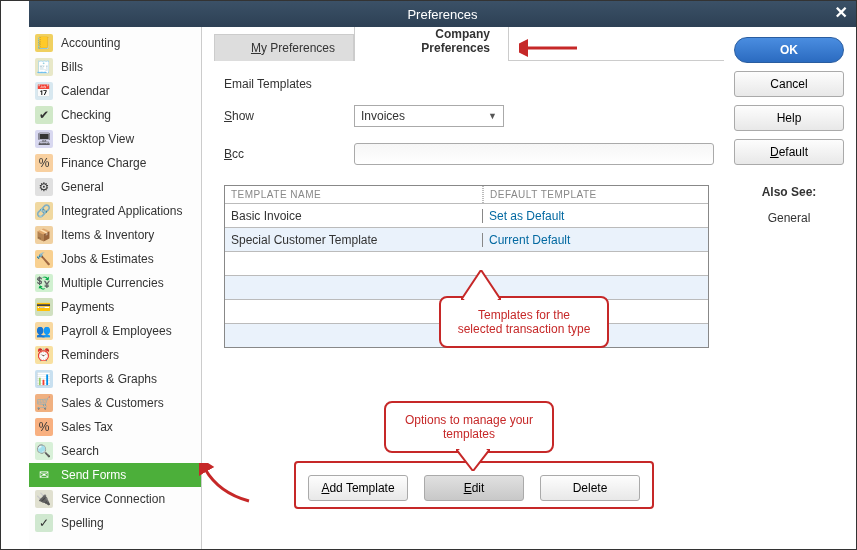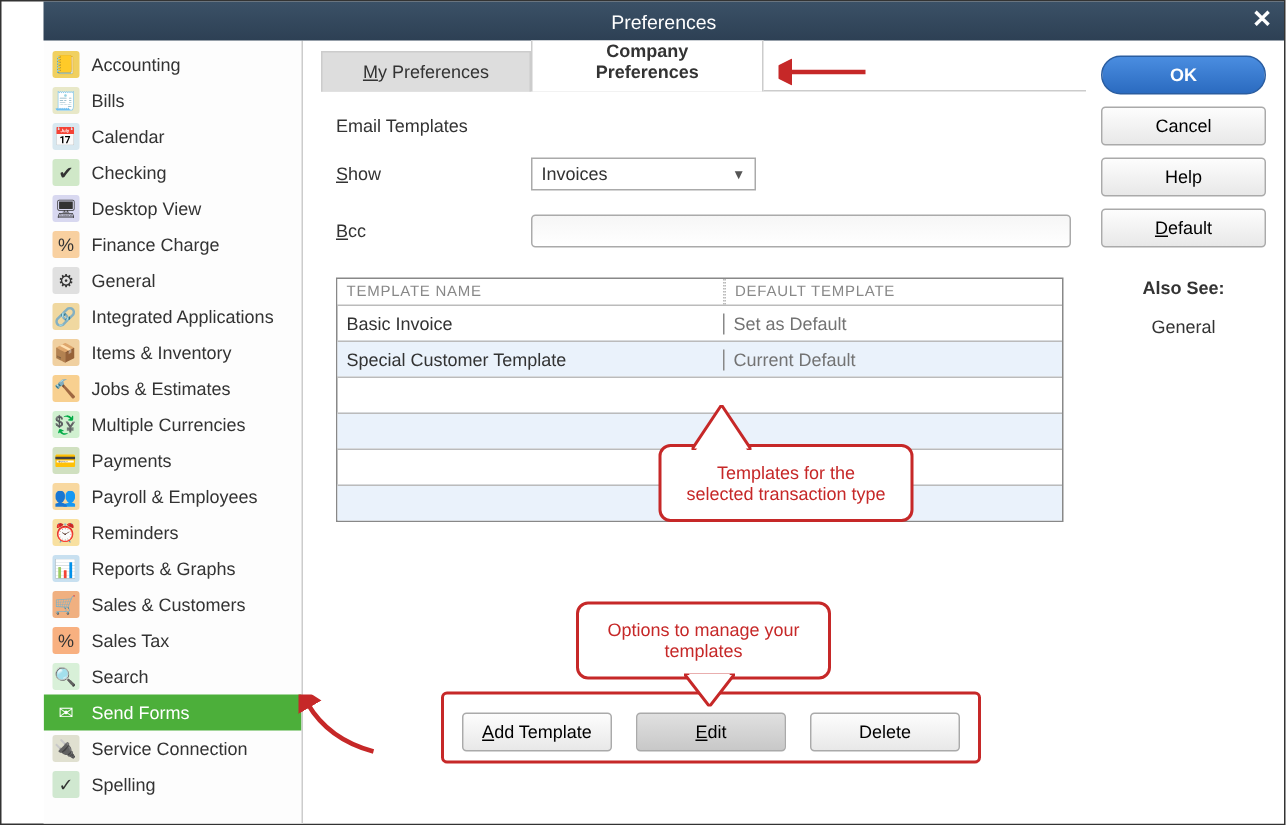--- a/index.html
+++ b/index.html
@@ -116,21 +116,21 @@
   }
   .tab {
     padding: 6px 18px;
     border: 1px solid #ccc;
     border-bottom: none;
     background: #ddd;
     cursor: pointer;
     font-size: 12px;
     position: relative;
     top: 1px;
-    text-align: center;
+    text-align: right;
   }
   .tab.active {
     background: #fff;
     font-weight: bold;
   }
   .tab-content {
     padding: 16px 10px 0 10px;
   }
   .form-row {
     display: flex;
@@ -183,21 +183,21 @@
     display: flex;
     height: 24px;
     align-items: center;
     border-top: 1px solid #bbb;
   }
   .tr.stripe { background: #eaf2fb; }
   .td {
     padding: 0 6px;
   }
   .td:first-child { width: 258px; border-right:1px solid #888; }
-  .td:last-child { flex: 1; color: #737373; }
+  .td:last-child { flex: 1; color: #0369a1; }
   .underline-first::first-letter { text-decoration: underline; }
   .also-see {
     margin-top: 20px;
     text-align:center;
   }
   .also-see .hdr { font-weight: bold; margin-bottom: 12px; }
   .callout {
     position: absolute;
     border: 2px solid #c62828;
     border-radius: 8px;

